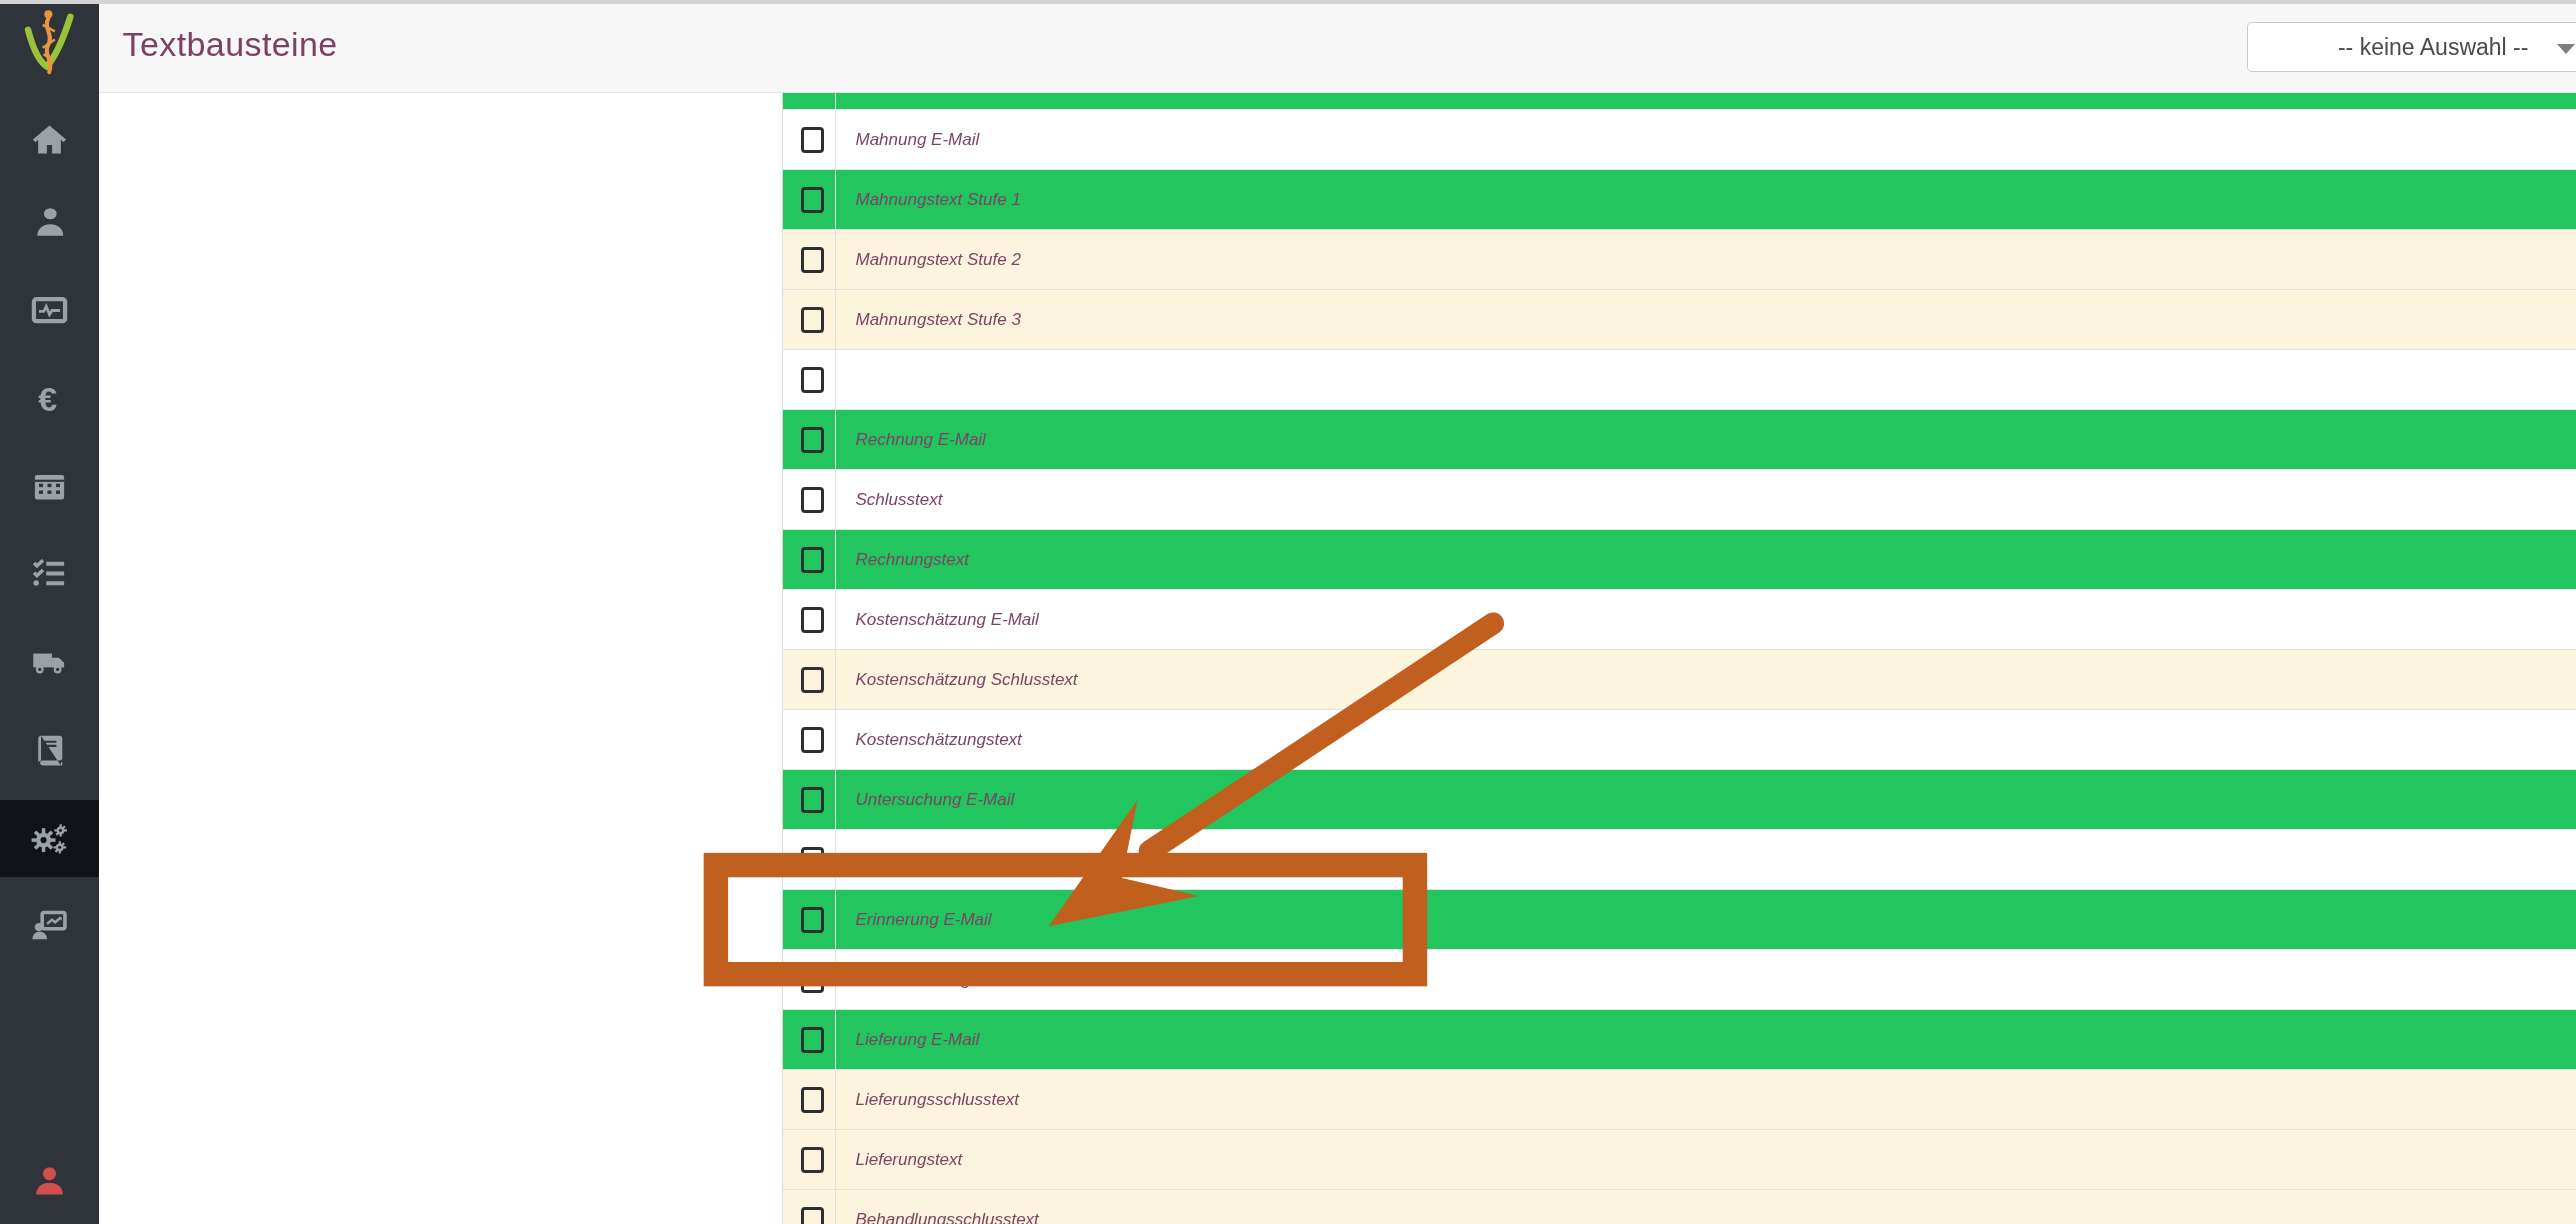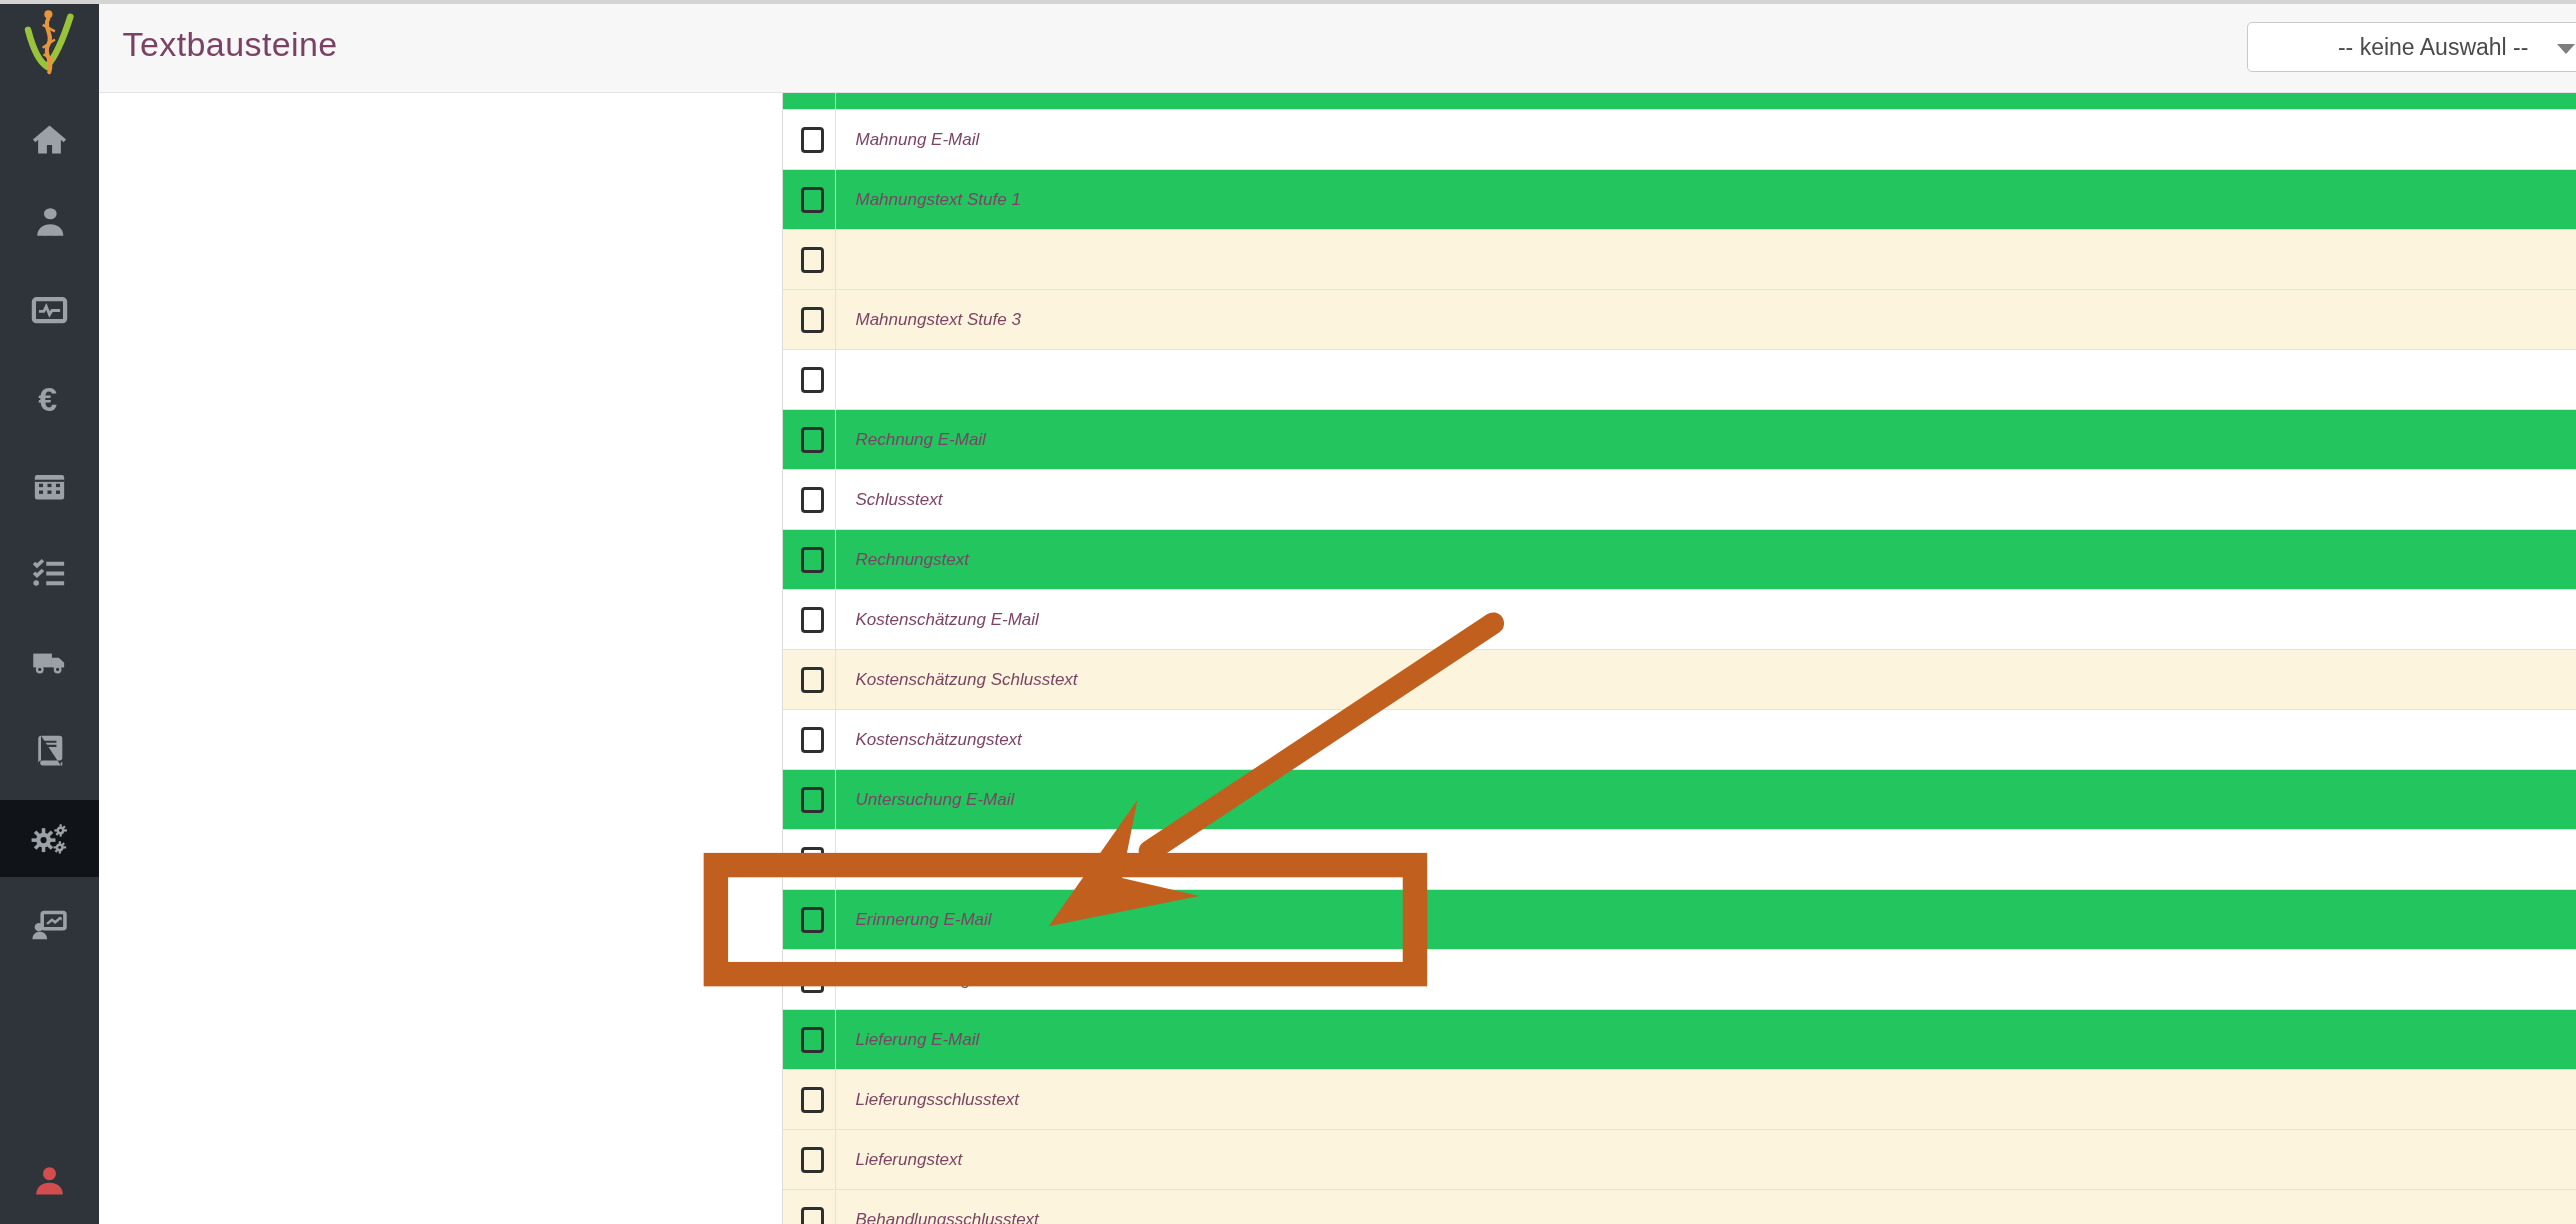--- a/index.html
+++ b/index.html
@@ -203,20 +203,21 @@
     <div class="row bg-gray">
       <div class="cb-col">
         <div class="checkbox"></div>
       </div>
       <div class="row-label">Mahnungstext Stufe 1</div>
     </div>
     <div class="row bg-cream">
       <div class="cb-col">
         <div class="checkbox"></div>
       </div>
+      <div class="row-label">Mahnungstext Stufe 2</div>
     </div>
     <div class="row bg-cream">
       <div class="cb-col">
         <div class="checkbox"></div>
       </div>
       <div class="row-label">Mahnungstext Stufe 3</div>
     </div>
     <div class="row bg-white">
       <div class="cb-col">
         <div class="checkbox"></div>

